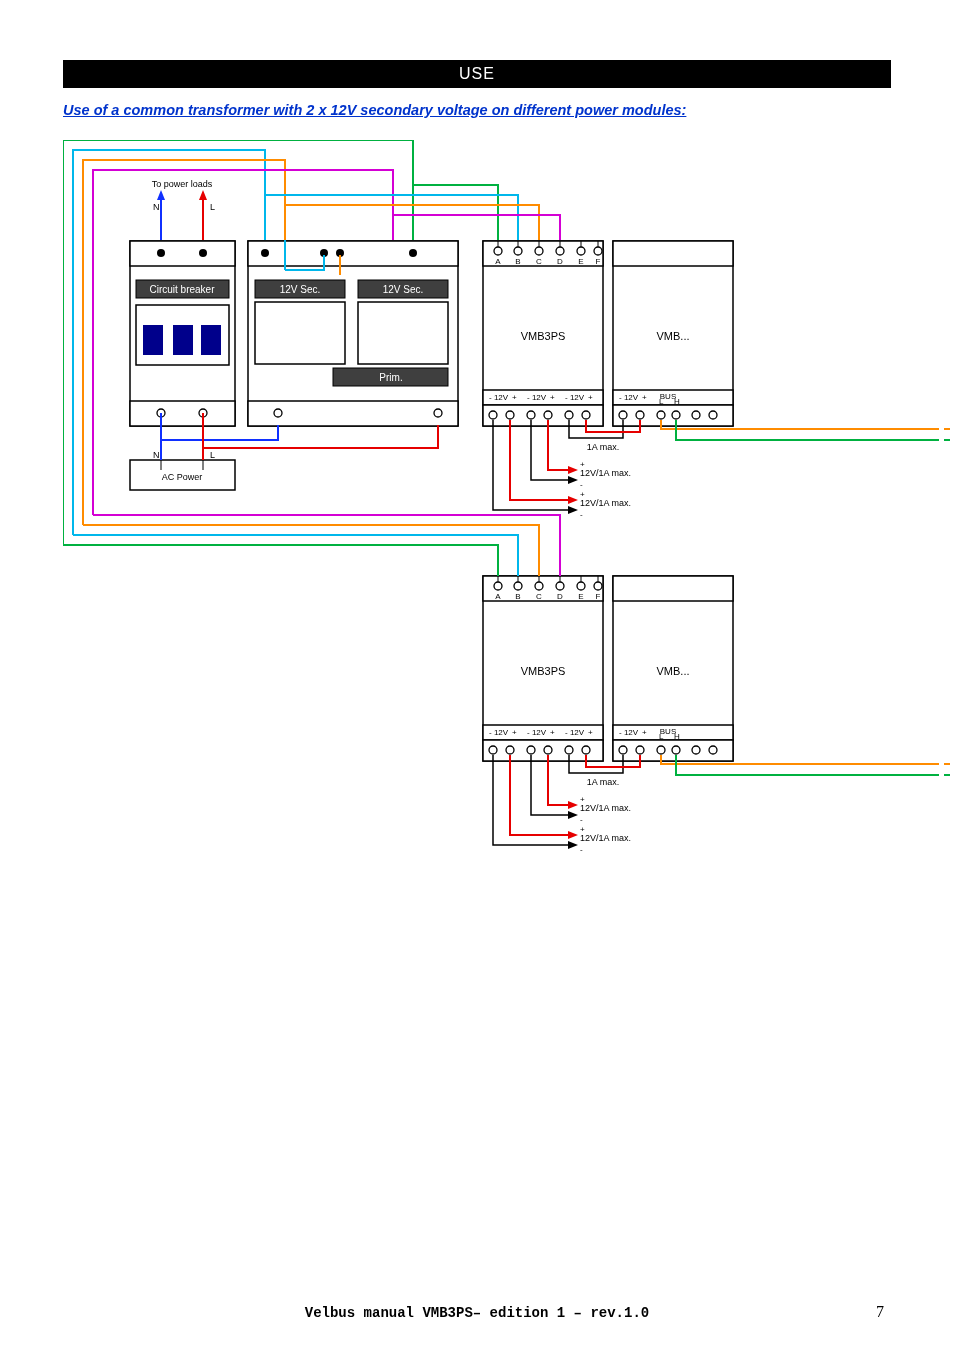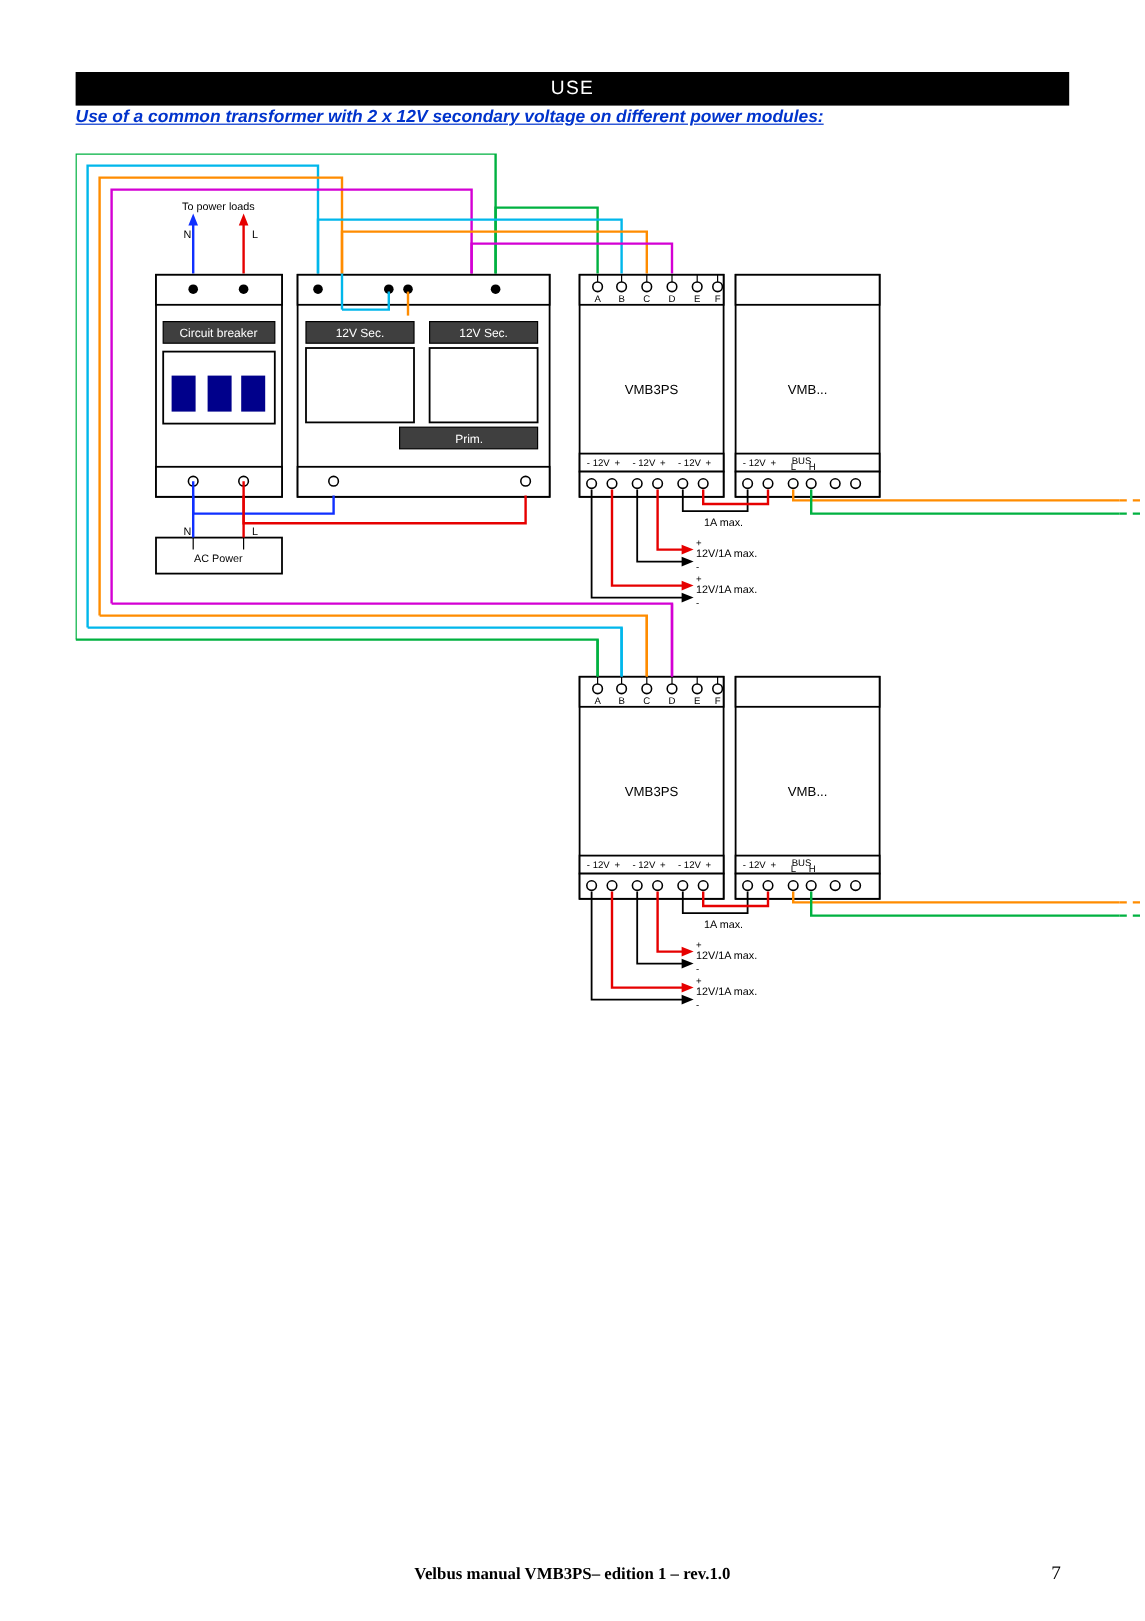--- a/index.html
+++ b/index.html
@@ -24,40 +24,40 @@
     font-size: 16px;
     padding: 5px 0;
     letter-spacing: 1px;
   }
   .section-title {
     color: #0033cc;
     font-style: italic;
     font-weight: bold;
     font-size: 14.5px;
     text-decoration: underline;
-    margin-top: 2px;
+    margin-top: 14px;
     margin-bottom: 22px;
   }
   .diagram {
     position: relative;
     width: 890px;
     height: 810px;
   }
   .diagram svg {
     position: absolute;
     top: 0; left: 0;
     width: 100%; height: 100%;
   }
   .footer {
     position: absolute;
     bottom: 30px;
     left: 0;
     width: 100%;
     text-align: center;
-    font-family: Liberation Serif, serif;
+    font-family: Liberation Mono, monospace;
     font-size: 14px;
     font-weight: bold;
   }
   .pagenum {
     position: absolute;
     bottom: 30px;
     right: 70px;
     font-family: "Times New Roman", serif;
     font-size: 16px;
   }

